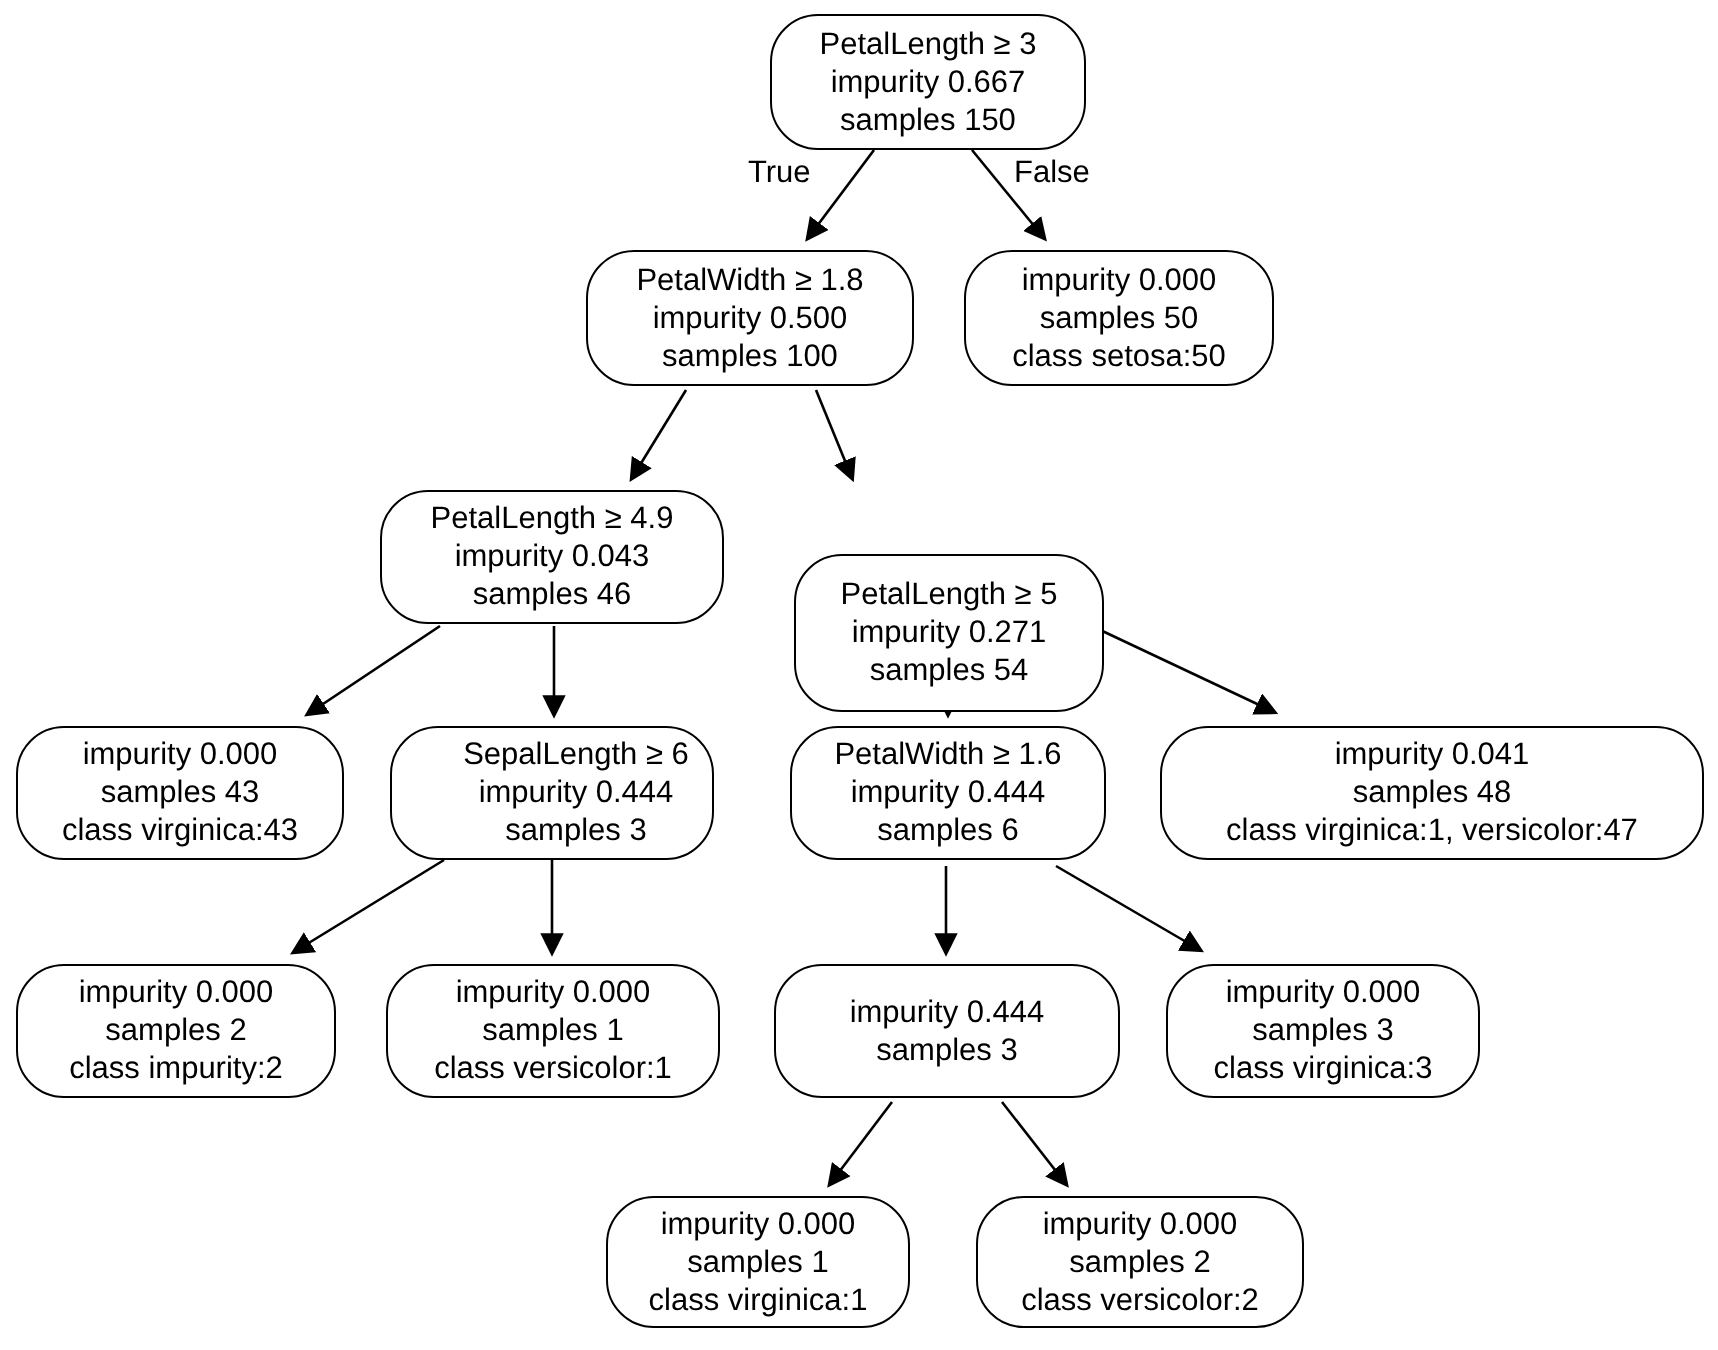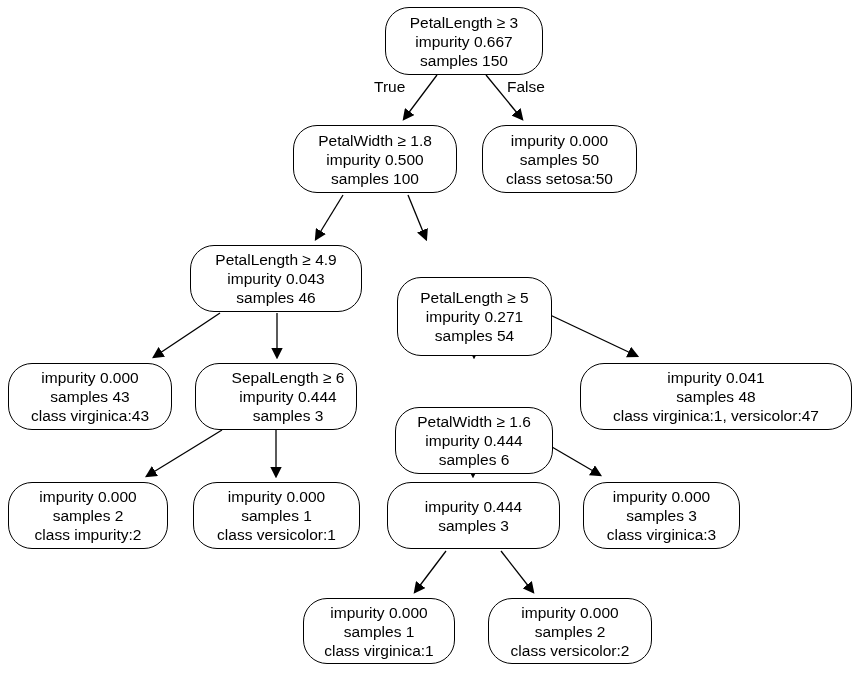--- a/index.html
+++ b/index.html
@@ -110,21 +110,21 @@
     <span>samples 43</span>
     <span>class virginica:43</span>
   </div>
 
   <div class="node" style="left:195px; top:363px; width:162px; height:67px;padding-left:24px;">
     <span>SepalLength ≥ 6</span>
     <span>impurity 0.444</span>
     <span>samples 3</span>
   </div>
 
-  <div class="node" style="left:395px; top:363px; width:158px; height:67px;margin-top:44px;">
+  <div class="node" style="left:395px; top:363px; width:158px; height:67px;">
     <span>PetalWidth ≥ 1.6</span>
     <span>impurity 0.444</span>
     <span>samples 6</span>
   </div>
 
   <div class="node" style="left:580px; top:363px; width:272px; height:67px;">
     <span>impurity 0.041</span>
     <span>samples 48</span>
     <span>class virginica:1, versicolor:47</span>
   </div>

